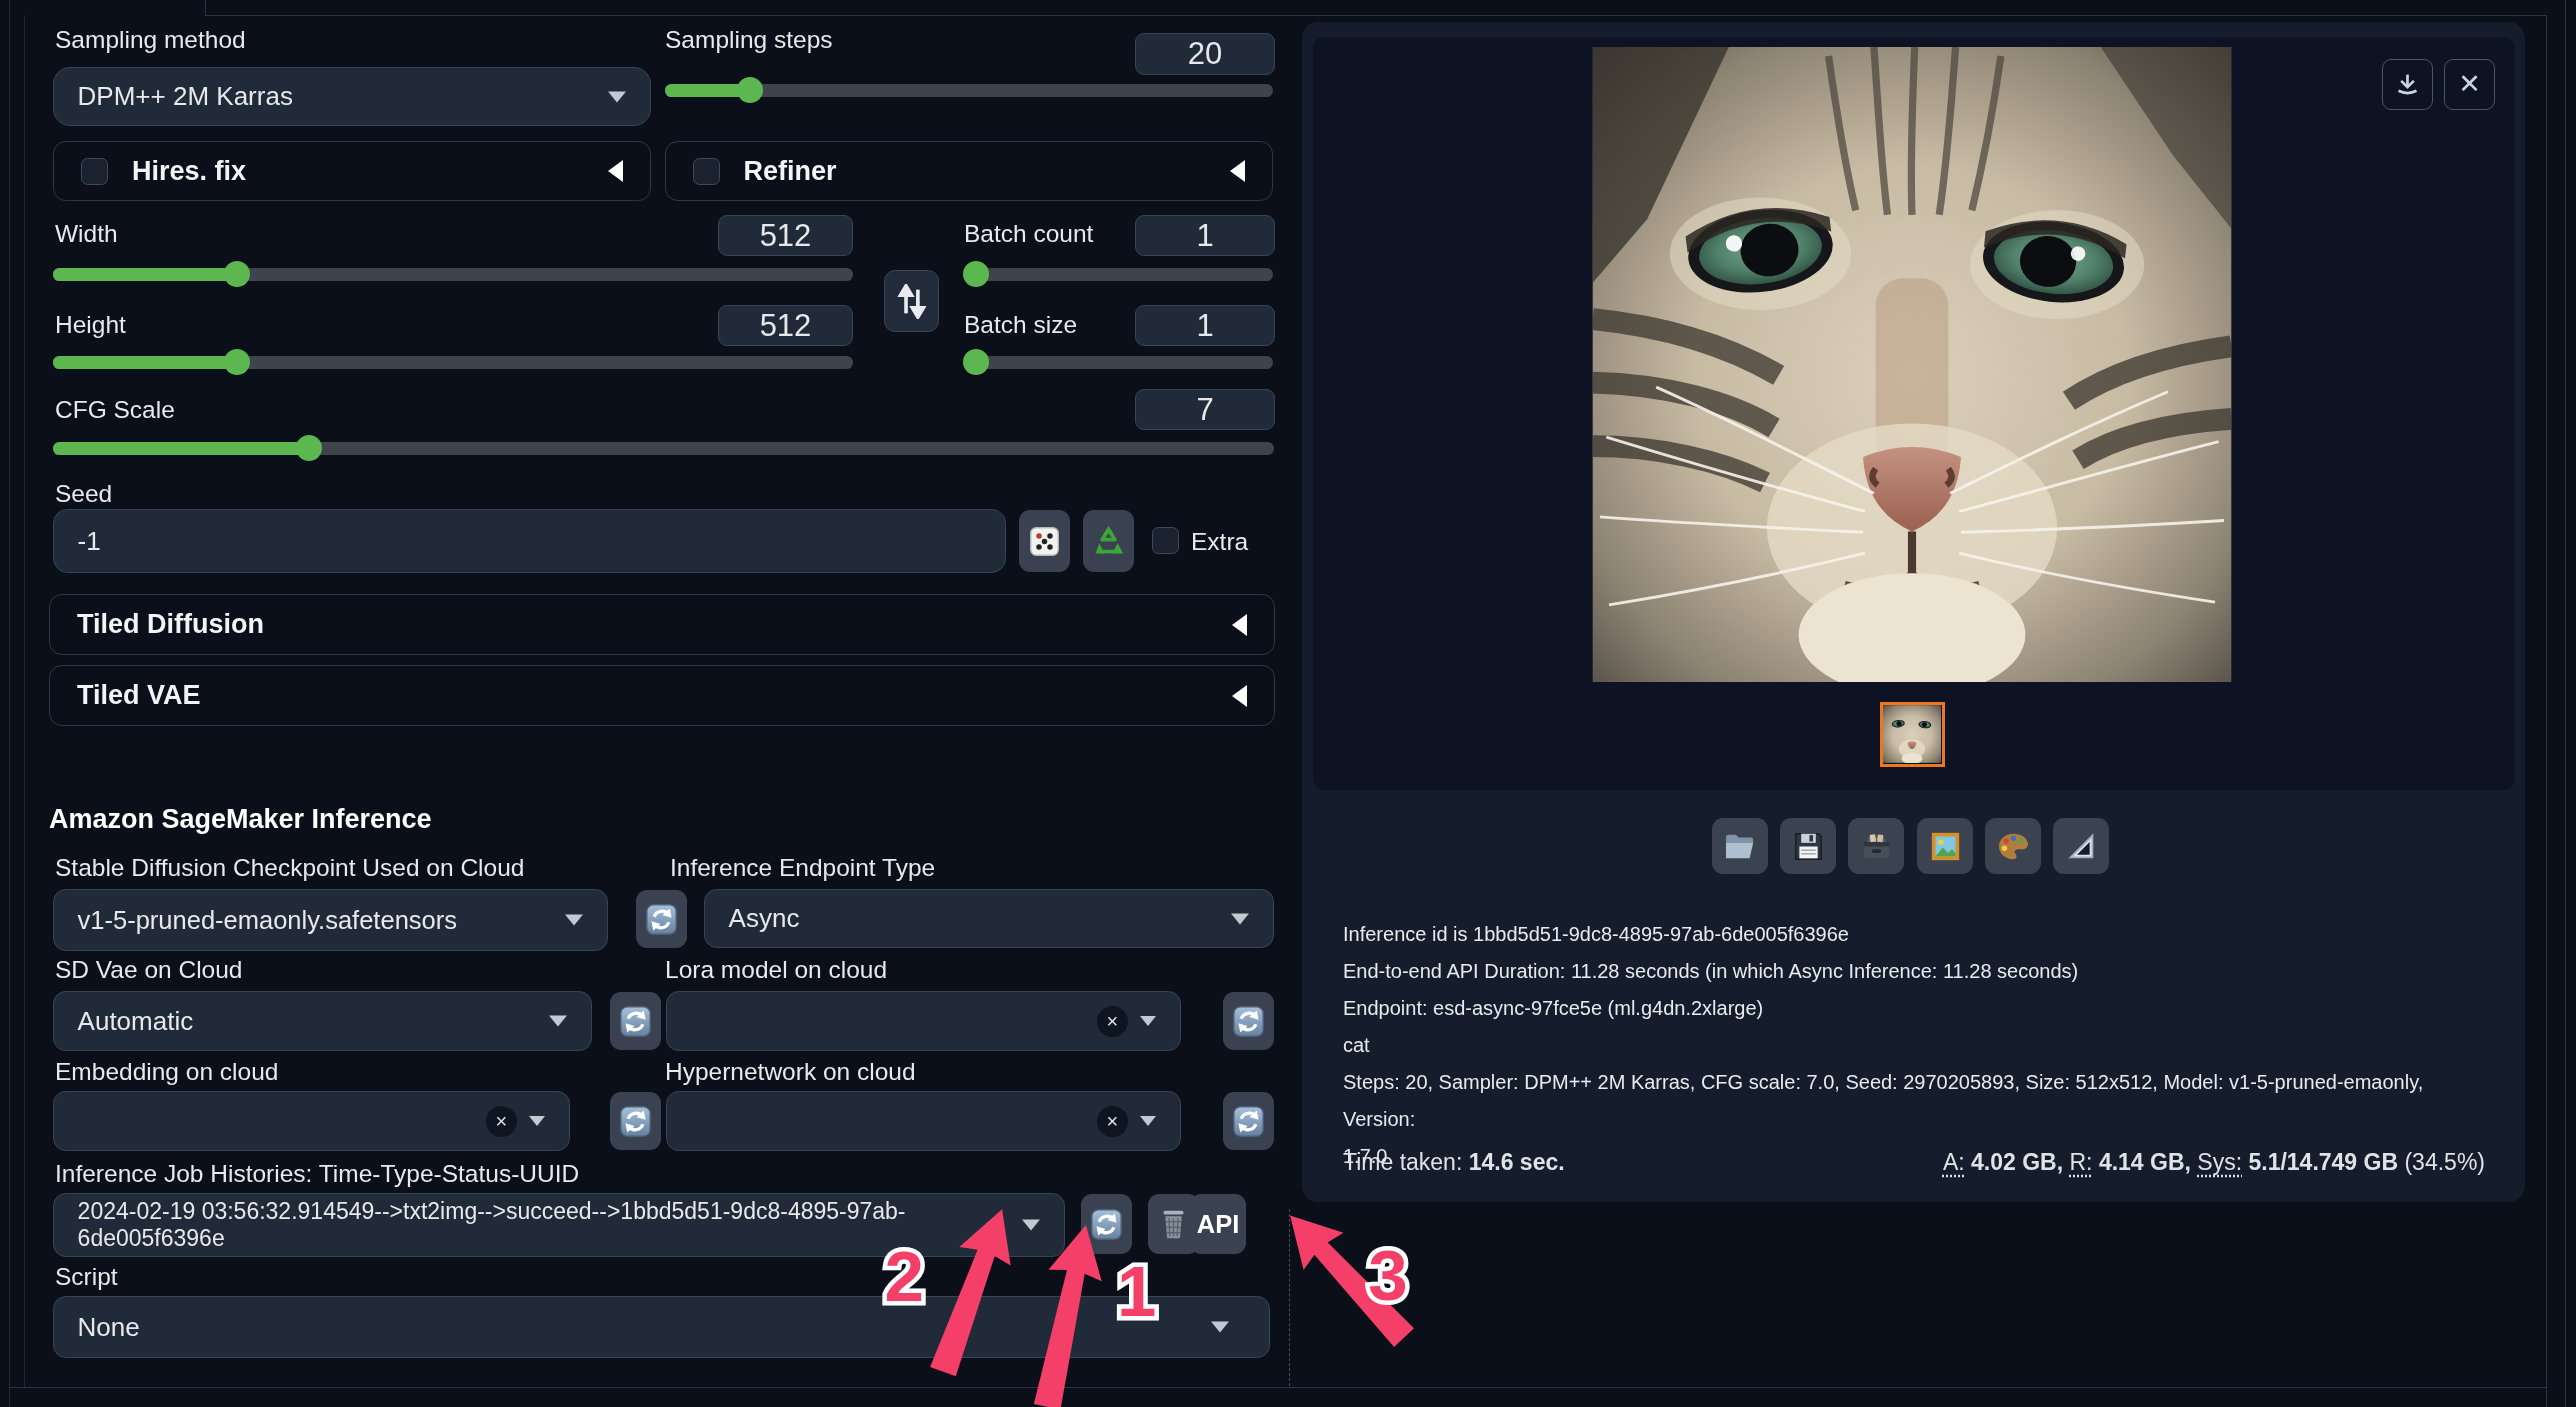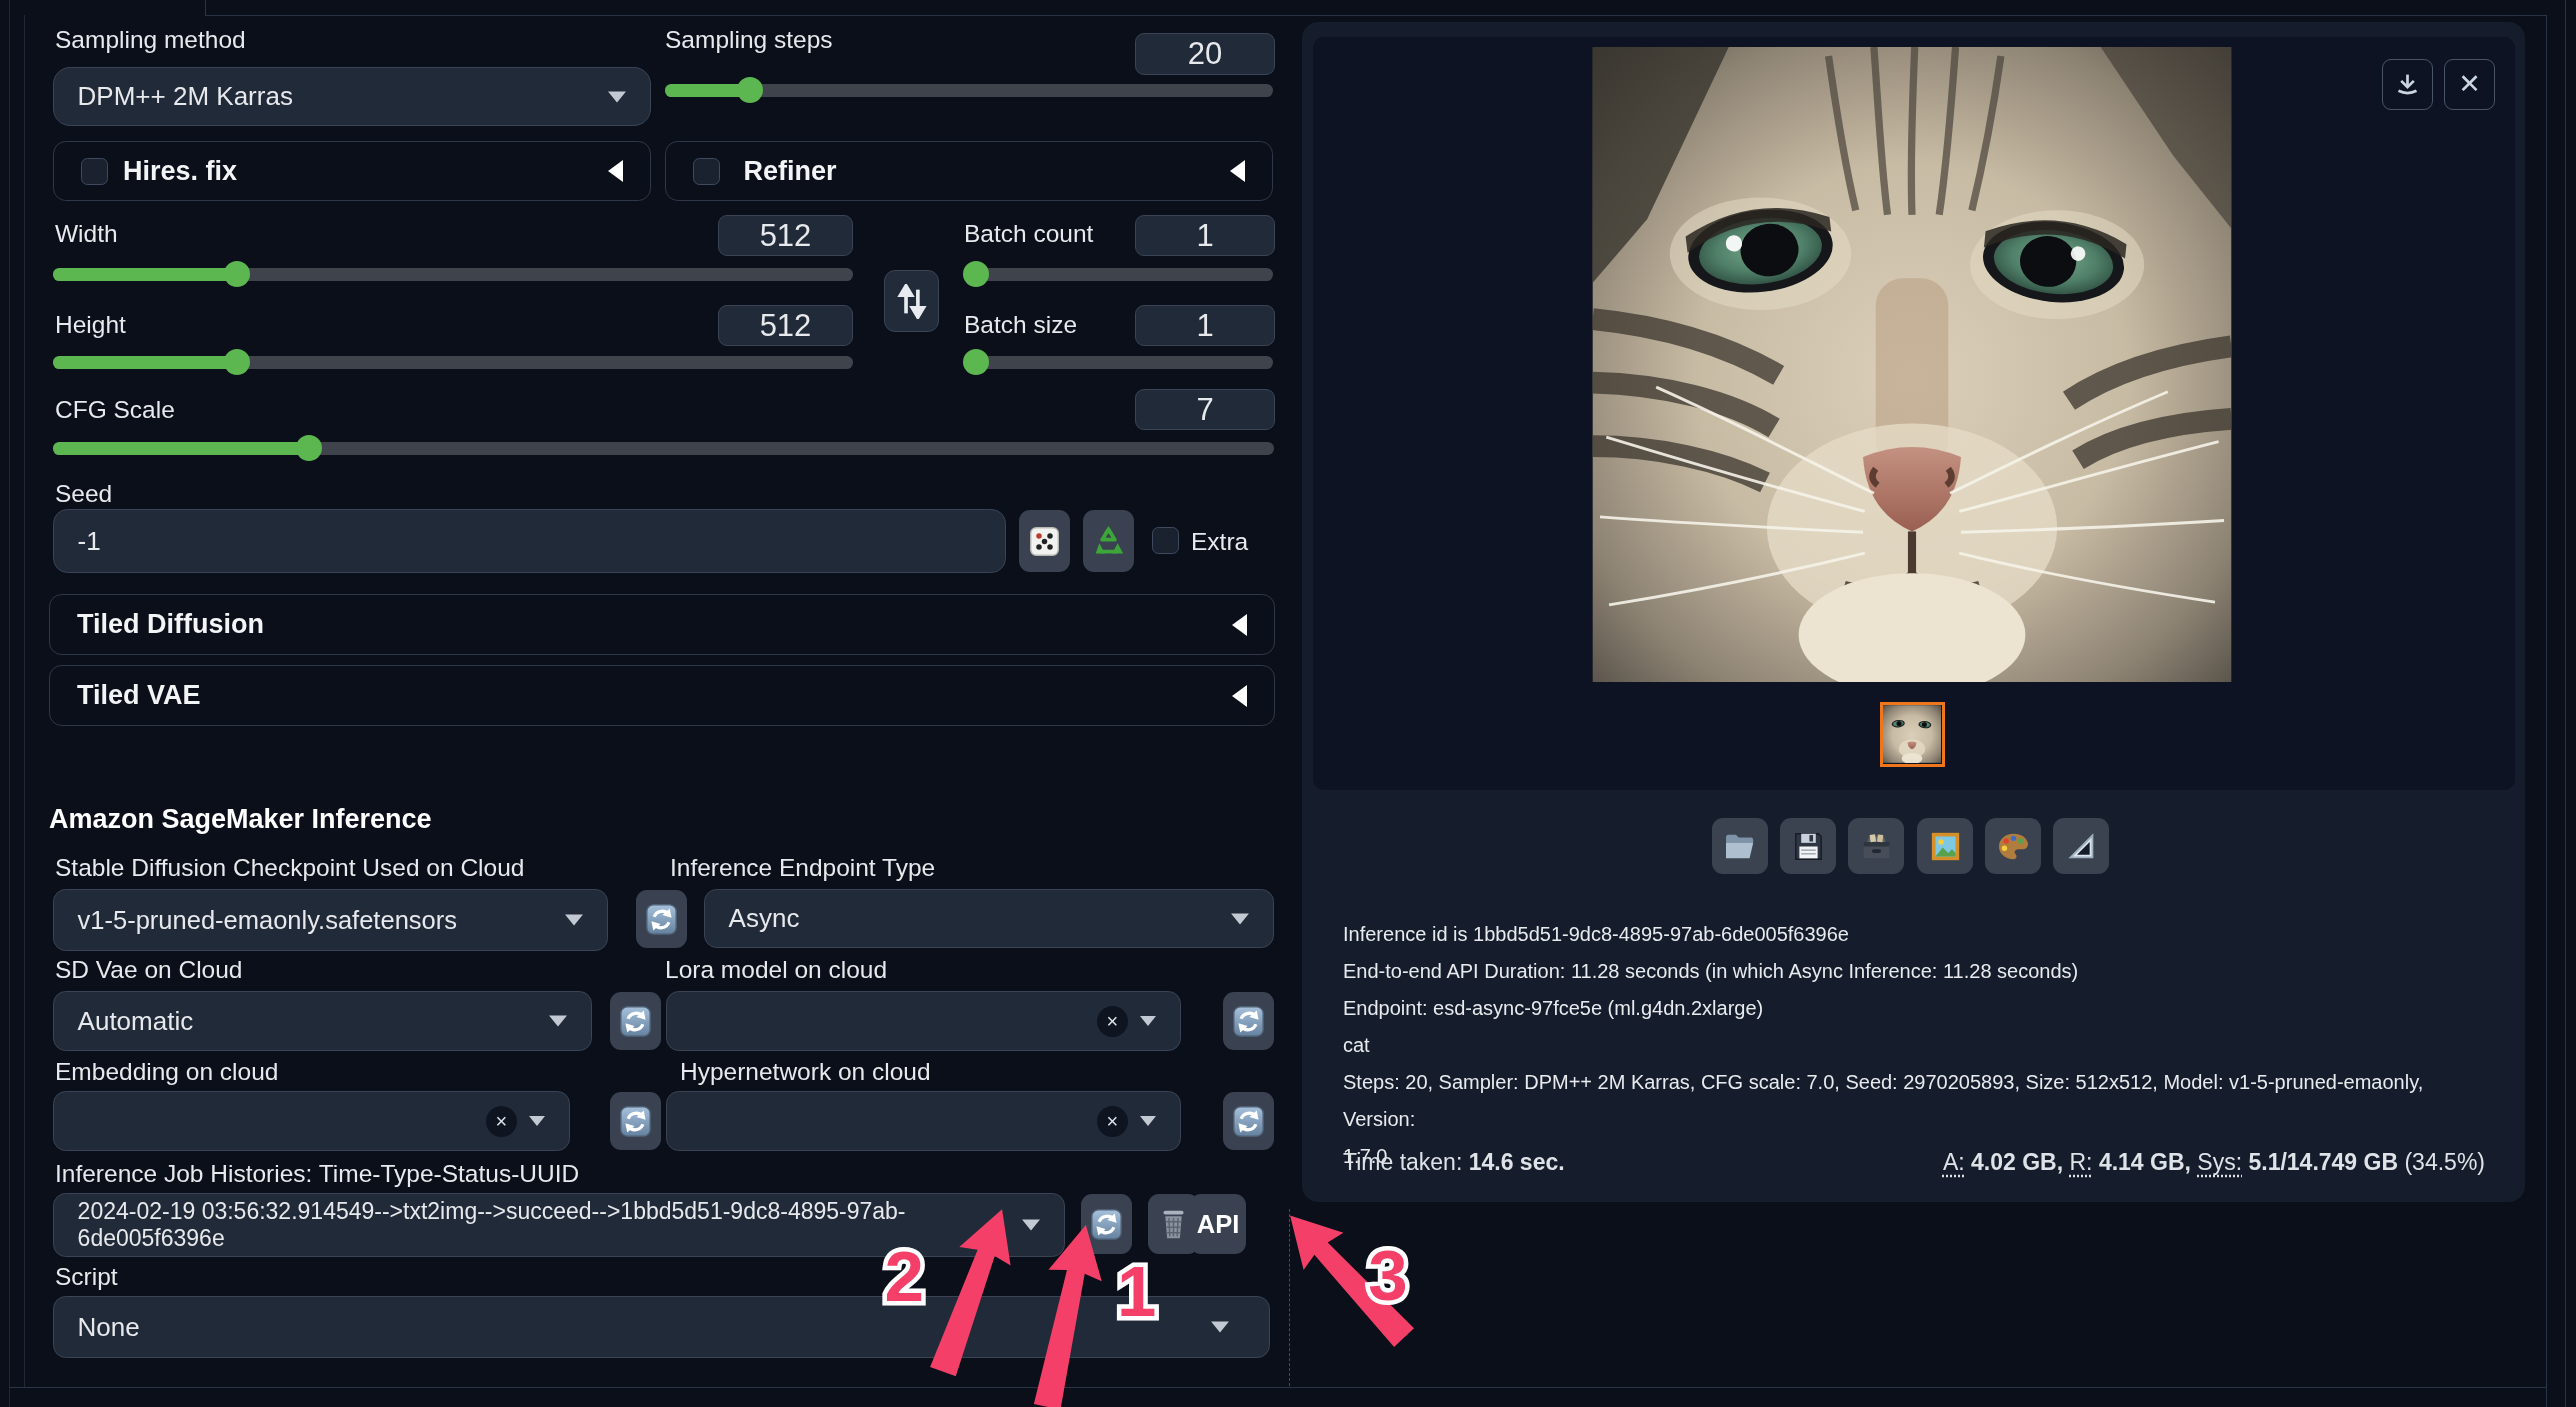--- a/index.html
+++ b/index.html
@@ -60,21 +60,21 @@
 
   <div class="lbl" style="left:665px;top:25.5px;">Sampling steps</div>
   <div class="numbox" style="left:1135px;top:33px;width:140px;height:42px;">
     <span>20</span>
   </div>
   <div class="slider" style="left:665px;top:84px;width:608px;">
     <div class="fill" style="width:14%;"></div>
     <div class="thumb" style="left:14%;"></div>
   </div>
 
-  <div class="accordion" style="left:53px;top:141px;width:598px;height:60px;gap:15px;">
+  <div class="accordion" style="left:53px;top:141px;width:598px;height:60px;gap:24px;">
     <span class="checkbox"></span>
     <span>Hires. fix</span>
     <span class="arrowleft" style="margin-left:auto;"></span>
   </div>
   <div class="accordion" style="left:665px;top:141px;width:608px;height:60px;gap:23.6px;">
     <span class="checkbox"></span>
     <span>Refiner</span>
     <span class="arrowleft" style="margin-left:auto;"></span>
   </div>
 
@@ -233,21 +233,21 @@
   </div>
   <div class="toolbtn" style="left:610px;top:1092px;width:51px;height:58px;">
     <svg width="33" height="33" viewBox="0 0 36 36">
       <rect x="2" y="2" width="32" height="32" rx="7" fill="url(#rg1)" stroke="#4f6075" stroke-width="1.5"></rect>
       <path d="M10 15 A9 9 0 0 1 26 13" fill="none" stroke="#fff" stroke-width="3.6"></path>
       <polygon points="27,6 29,16 19,13" fill="#fff"></polygon>
       <path d="M26 21 A9 9 0 0 1 10 23" fill="none" stroke="#fff" stroke-width="3.6"></path>
       <polygon points="9,30 7,20 17,23" fill="#fff"></polygon>
     </svg>
   </div>
-  <div class="lbl" style="left:680px;top:1058px;text-align:right;">Hypernetwork on cloud</div>
+  <div class="lbl" style="left:665px;top:1058px;text-align:right;">Hypernetwork on cloud</div>
   <div class="input" style="left:666px;top:1091px;width:515px;height:60px;justify-content:flex-end;gap:12.7px;">
     <span class="clearx">×</span>
     <span class="mini-caret"></span>
   </div>
   <div class="toolbtn" style="left:1223px;top:1092px;width:51px;height:58px;">
     <svg width="33" height="33" viewBox="0 0 36 36">
       <rect x="2" y="2" width="32" height="32" rx="7" fill="url(#rg1)" stroke="#4f6075" stroke-width="1.5"></rect>
       <path d="M10 15 A9 9 0 0 1 26 13" fill="none" stroke="#fff" stroke-width="3.6"></path>
       <polygon points="27,6 29,16 19,13" fill="#fff"></polygon>
       <path d="M26 21 A9 9 0 0 1 10 23" fill="none" stroke="#fff" stroke-width="3.6"></path>

